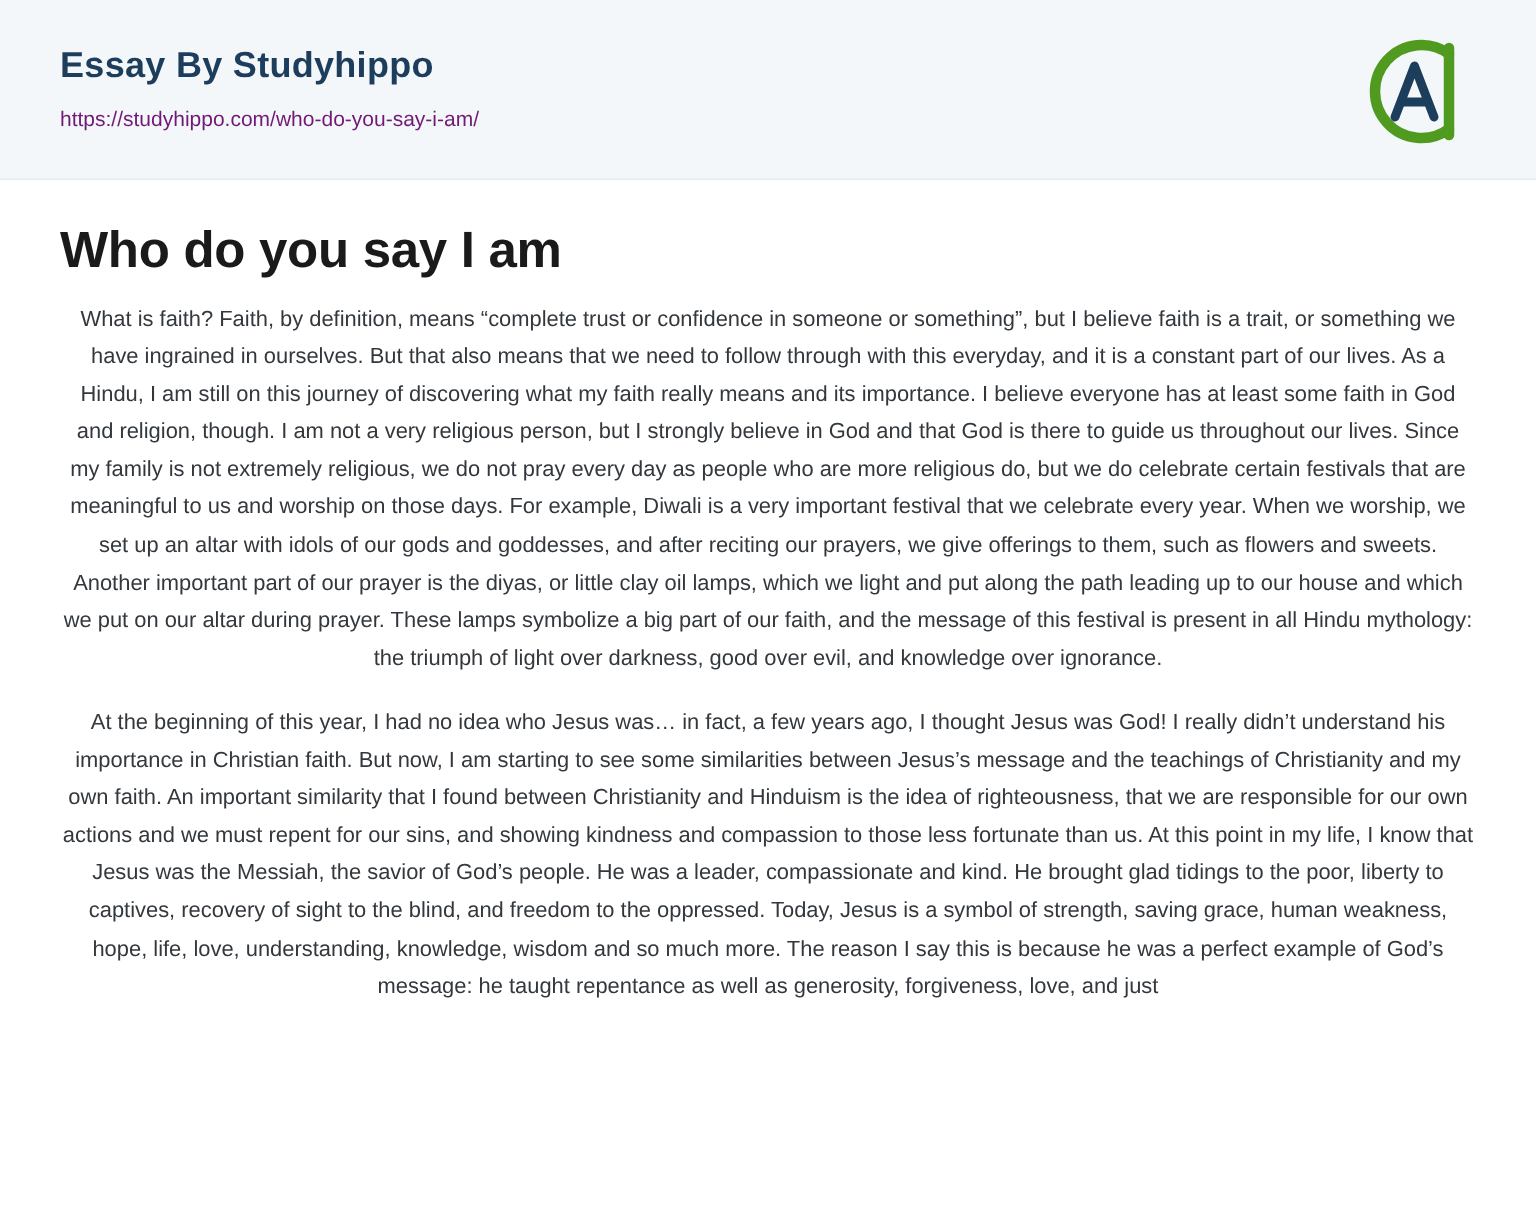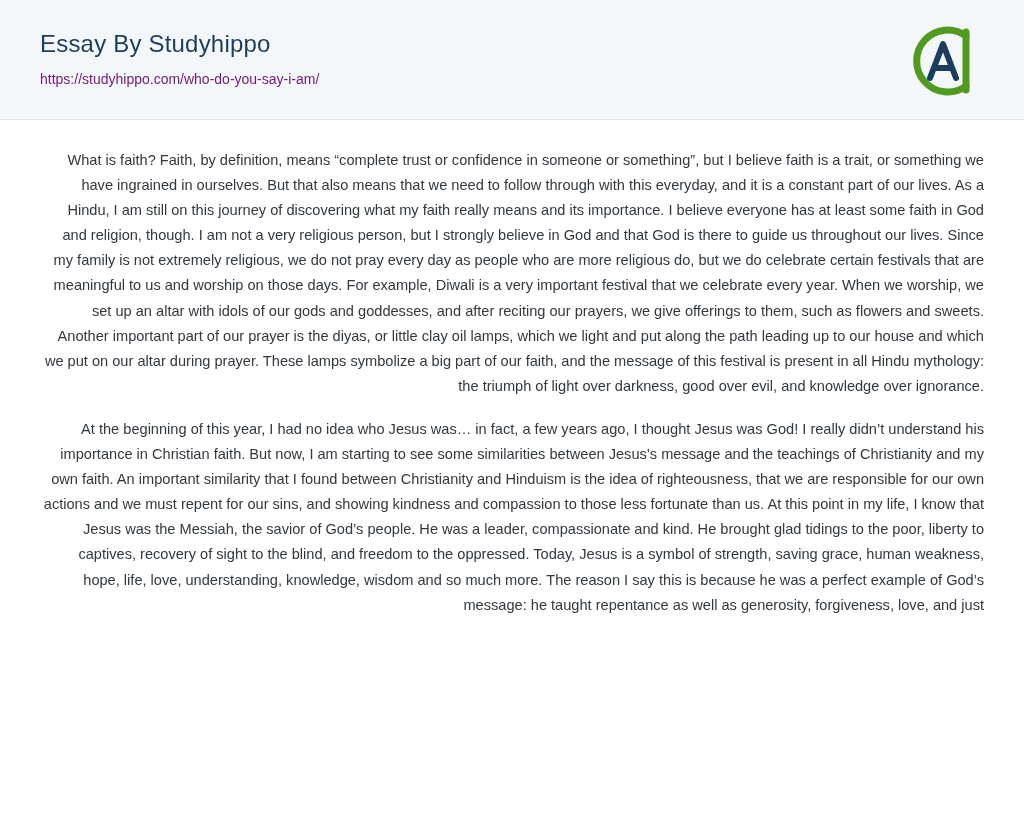--- a/index.html
+++ b/index.html
@@ -26,21 +26,21 @@
   
   .header {
     height: 120px;
     background: #f4f7fa;
     border-bottom: 1px solid #e4eaf0;
     position: relative;
     padding: 30px 40px 0 40px;
   }
   .site-title {
     font-size: 24px;
-    font-weight: normal;
+    font-weight: bold;
     color: #1c3d5c;
     letter-spacing: 0.2px;
     margin: 0;
     line-height: 1.2;
   }
   .site-url {
     margin-top: 12px;
     font-size: 14px;
     color: #701a75;
     line-height: 1.2;
@@ -66,21 +66,21 @@
     font-weight: bold;
     color: #1a1a1a;
     margin: 0 0 14px 0;
     letter-spacing: -0.2px;
   }
   .para {
     font-size: 14.6px;
     line-height: 1.72;
     color: #33383d;
     margin: 0 0 18px 0;
-    text-align: right;
+    text-align: center;
   }
 </style>
 </head>
 <body>
 
 <div class="page">
 
   <div class="header">
     <div class="site-title">Essay By Studyhippo</div>
     <a class="site-url" href="#">https://studyhippo.com/who-do-you-say-i-am/</a>
@@ -89,17 +89,18 @@
       <svg width="78" height="78" viewBox="0 0 78 78" xmlns="http://www.w3.org/2000/svg">
         <path d="M62 14 A31 31 0 1 0 62 64" fill="none" stroke="#4f9a1f" stroke-width="7" stroke-linecap="round"></path>
         <path d="M62 10 L62 68" fill="none" stroke="#4f9a1f" stroke-width="7" stroke-linecap="round"></path>
         <path d="M26 56 L39 22 L52 56" fill="none" stroke="#1c3d5c" stroke-width="6" stroke-linecap="round" stroke-linejoin="round"></path>
         <path d="M31.5 46 L46.5 46" fill="none" stroke="#1c3d5c" stroke-width="6" stroke-linecap="round"></path>
       </svg>
     </div>
   </div>
 
   <div class="content">
+    <h1 class="doc-title">Who do you say I am</h1>
     <p class="para">What is faith? Faith, by definition, means “complete trust or confidence in someone or something”, but I believe faith is a trait, or something we have ingrained in ourselves. But that also means that we need to follow through with this everyday, and it is a constant part of our lives. As a Hindu, I am still on this journey of discovering what my faith really means and its importance. I believe everyone has at least some faith in God and religion, though. I am not a very religious person, but I strongly believe in God and that God is there to guide us throughout our lives. Since my family is not extremely religious, we do not pray every day as people who are more religious do, but we do celebrate certain festivals that are meaningful to us and worship on those days. For example, Diwali is a very important festival that we celebrate every year. When we worship, we set up an altar with idols of our gods and goddesses, and after reciting our prayers, we give offerings to them, such as flowers and sweets. Another important part of our prayer is the diyas, or little clay oil lamps, which we light and put along the path leading up to our house and which we put on our altar during prayer. These lamps symbolize a big part of our faith, and the message of this festival is present in all Hindu mythology: the triumph of light over darkness, good over evil, and knowledge over ignorance.</p>
     <p class="para">At the beginning of this year, I had no idea who Jesus was… in fact, a few years ago, I thought Jesus was God! I really didn’t understand his importance in Christian faith. But now, I am starting to see some similarities between Jesus’s message and the teachings of Christianity and my own faith. An important similarity that I found between Christianity and Hinduism is the idea of righteousness, that we are responsible for our own actions and we must repent for our sins, and showing kindness and compassion to those less fortunate than us. At this point in my life, I know that Jesus was the Messiah, the savior of God’s people. He was a leader, compassionate and kind. He brought glad tidings to the poor, liberty to captives, recovery of sight to the blind, and freedom to the oppressed. Today, Jesus is a symbol of strength, saving grace, human weakness, hope, life, love, understanding, knowledge, wisdom and so much more. The reason I say this is because he was a perfect example of God’s message: he taught repentance as well as generosity, forgiveness, love, and just</p>
   </div>
 
 </div>
 
 </body></html>

